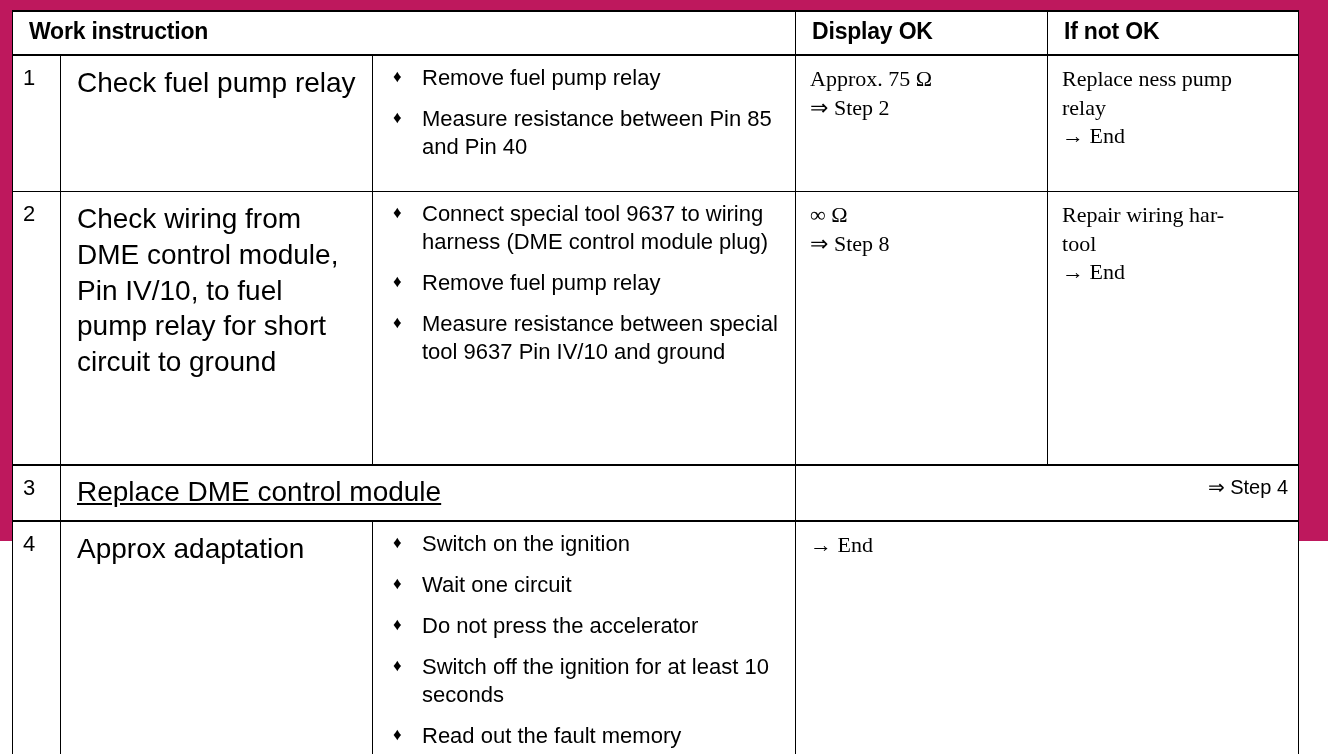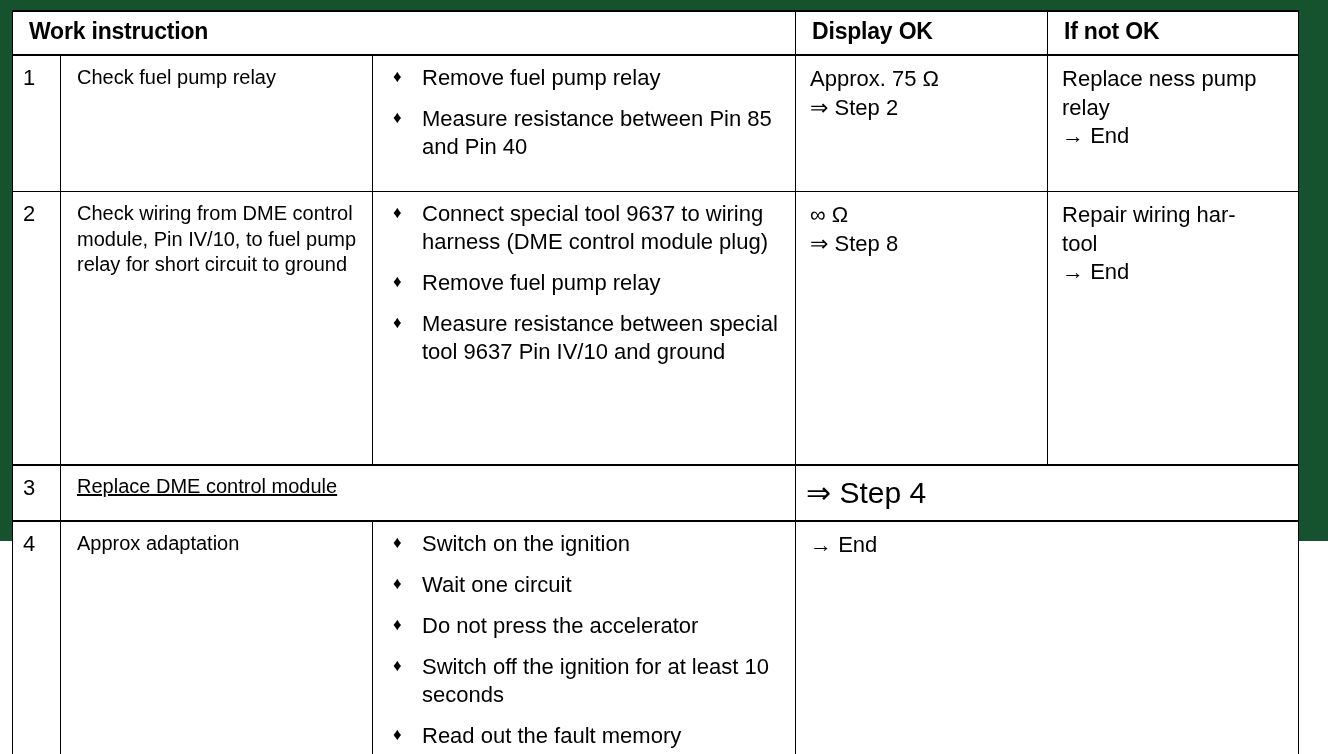--- a/index.html
+++ b/index.html
@@ -12,21 +12,21 @@
     height: 754px;
     font-family: "Liberation Sans", sans-serif;
     color: #000000;
     overflow: hidden;
   }
 
   .page {
     position: relative;
     width: 1328px;
     height: 541px;
-    background: #14532d;
+    background: #be185d;
   }
 
   table.wi-table {
     position: absolute;
     left: 12px;
     top: 10px;
     width: 1286px;
     border-collapse: collapse;
     table-layout: fixed;
     background: #ffffff;
@@ -64,21 +64,21 @@
   }
 
   
   .num {
     font-size: 22px;
     line-height: 1.2;
     padding: 9px 0 0 10px;
     text-align: left;
   }
   .txt {
-    font-size: 20px;
+    font-size: 28px;
     line-height: 1.28;
     padding: 9px 14px 10px 16px;
   }
   .txt.tight { padding-top: 8px; text-decoration: underline; }
 
   ul.bullets {
     list-style: none;
     margin: 0;
     padding: 8px 10px 10px 0;
   }
@@ -96,29 +96,29 @@
     top: 0px;
     font-size: 17px;
     line-height: 1.55;
   }
 
   .res {
     font-size: 22px;
     line-height: 1.3;
     padding: 9px 10px 10px 14px;
   }
-  .res .line { display: block; white-space: nowrap; }
+  .res .line { display: block; white-space: nowrap; font-family: Liberation Serif, serif; }
 
   
   tr.thick-top > td { border-top-width: 2.6px; }
   tr.thick-bot > td { border-bottom-width: 2.6px; }
 
   .centered {
-    text-align: left;
-    font-size: 30px;
+    text-align: right;
+    font-size: 20px;
     padding: 9px 10px 10px 10px;
   }
 
   .spacer-h-r1  { height: 126px; }
   .spacer-h-r2  { height: 263px; }
   .spacer-h-r3  { height: 44px;  }
   .spacer-h-r4  { height: 251px; }
 </style>
 </head>
 <body>

